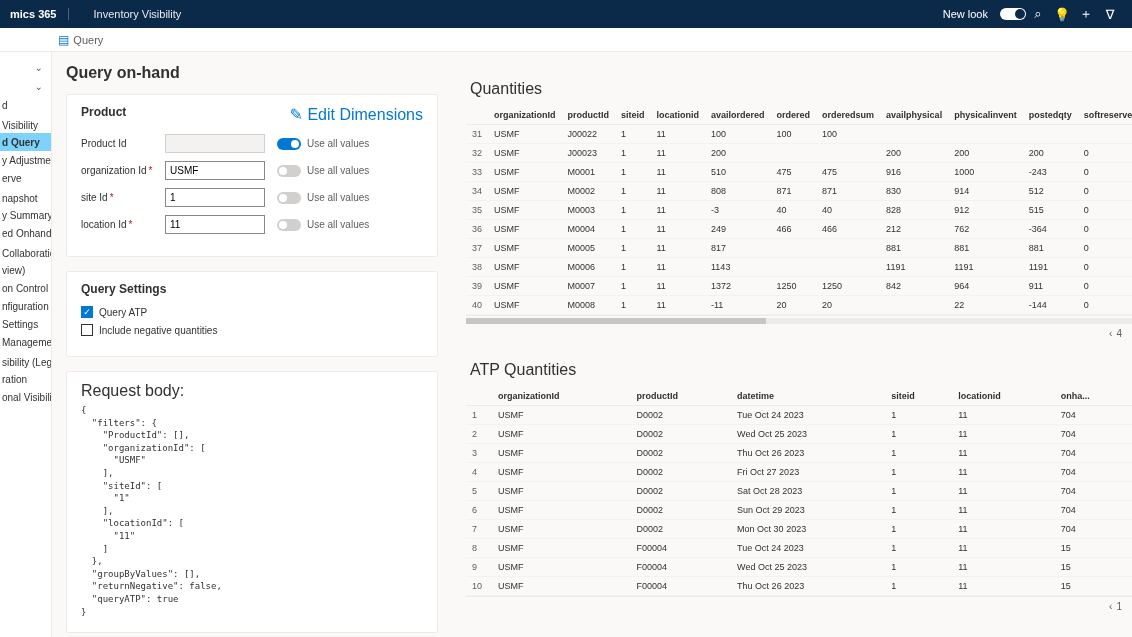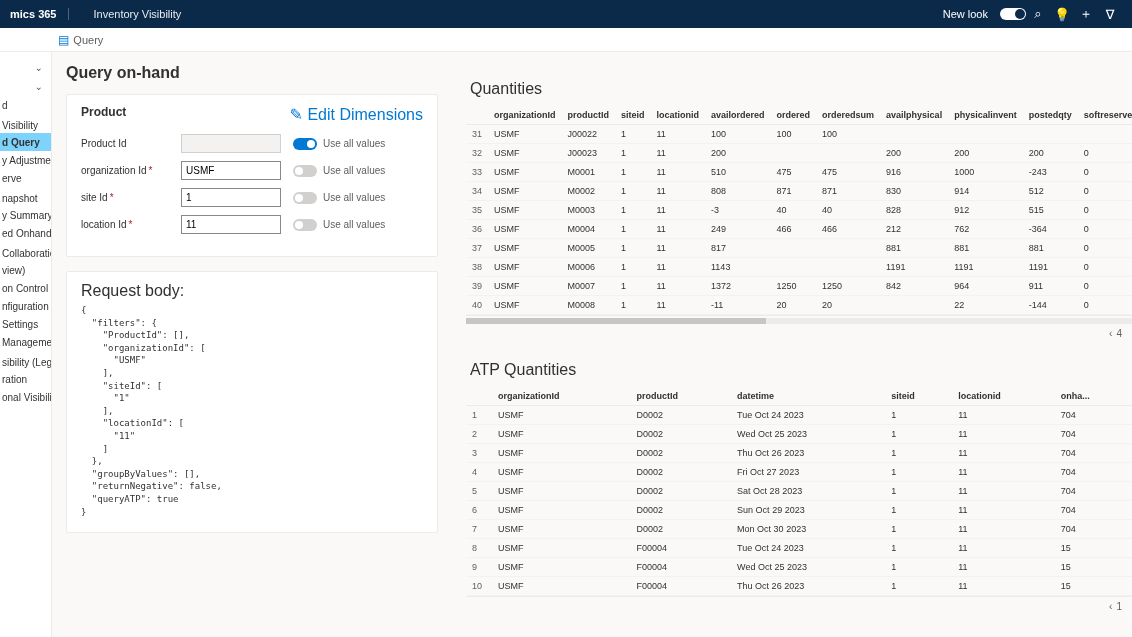--- a/index.html
+++ b/index.html
@@ -30,21 +30,21 @@
 .leftpane { width: 400px; padding: 10px 14px; overflow-y: auto; }
 .pagetitle { font-size: 16px; font-weight: 600; margin: 2px 0 12px; }
 
 .card { background: #fff; border: 1px solid #edebe9; border-radius: 2px; padding: 10px 14px 14px; margin-bottom: 14px; }
 .card-head { display: flex; margin-bottom: 10px; font-weight: 600; font-size: 12px; }
 .card-head .spacer { flex: 1; }
 .card-head .editdim { color: #0078d4; font-weight: 400; font-size: 16px; cursor: pointer; }
 .card-head .editdim::before { content: "✎ "; }
 
 .fieldrow { display: flex; align-items: center; margin: 8px 0; font-size: 10px; }
-.fieldrow .flabel { width: 100px; color: #323130; }
+.fieldrow .flabel { width: 84px; color: #323130; }
 .fieldrow .req { color: #a4262c; margin-left: 2px; }
 .fieldrow .finput { width: 100px; border: 1px solid #8a8886; padding: 3px 4px; font-size: 10px; background: #fff; }
 .fieldrow .finput.disabled { background: #f3f2f1; border-color: #d2d0ce; }
 .fieldrow .tglwrap { margin-left: 12px; display: flex; align-items: center; }
 .fieldrow .tgl { width: 24px; height: 12px; border-radius: 6px; position: relative; margin-right: 6px; }
 .fieldrow .tgl.on { background: #0078d4; }
 .fieldrow .tgl.off { background: #d2d0ce; }
 .fieldrow .tgl::after { content: ""; position: absolute; width: 8px; height: 8px; background: #fff; border-radius: 50%; top: 2px; }
 .fieldrow .tgl.on::after { right: 2px; }
 .fieldrow .tgl.off::after { left: 2px; }
@@ -158,20 +158,33 @@
         <div class="fieldrow">
           <span class="flabel"><span>location Id</span><span class="req">*</span></span>
           <input class="finput" value="11" style="">
           <span class="tglwrap">
             <span class="tgl off"></span>
             <span class="tgltxt">Use all values</span>
           </span>
         </div>
       </div>
 
+      <div class="card">
+        <div class="card-head">
+          <span>Query Settings</span>
+        </div>
+        <div class="checkrow">
+          <span class="cb checked">✓</span>
+          <span>Query ATP</span>
+        </div>
+        <div class="checkrow">
+          <span class="cb"></span>
+          <span>Include negative quantities</span>
+        </div>
+      </div>
 
       <div class="card">
         <div class="rblabel">Request body:</div>
         <div class="codeblock">{
   "filters": {
     "ProductId": [],
     "organizationId": [
       "USMF"
     ],
     "siteId": [

